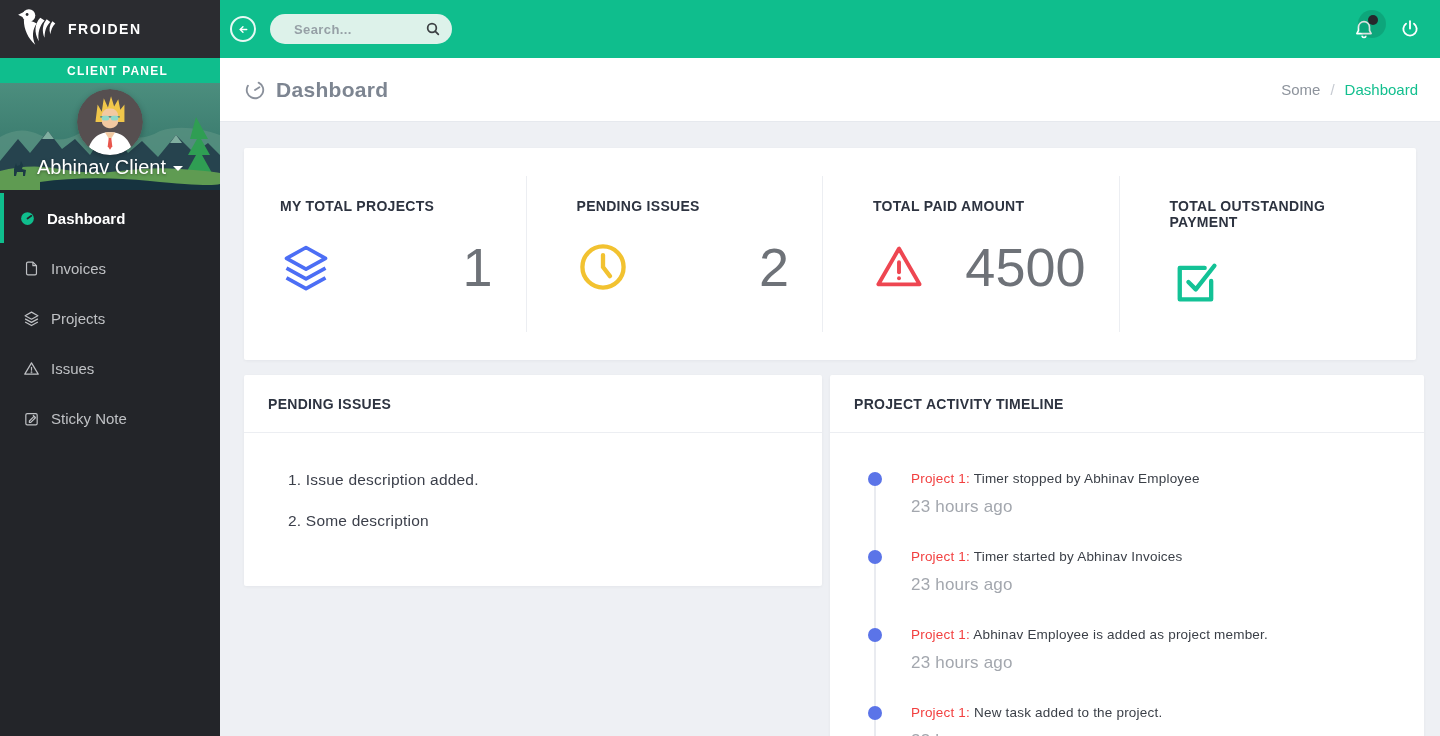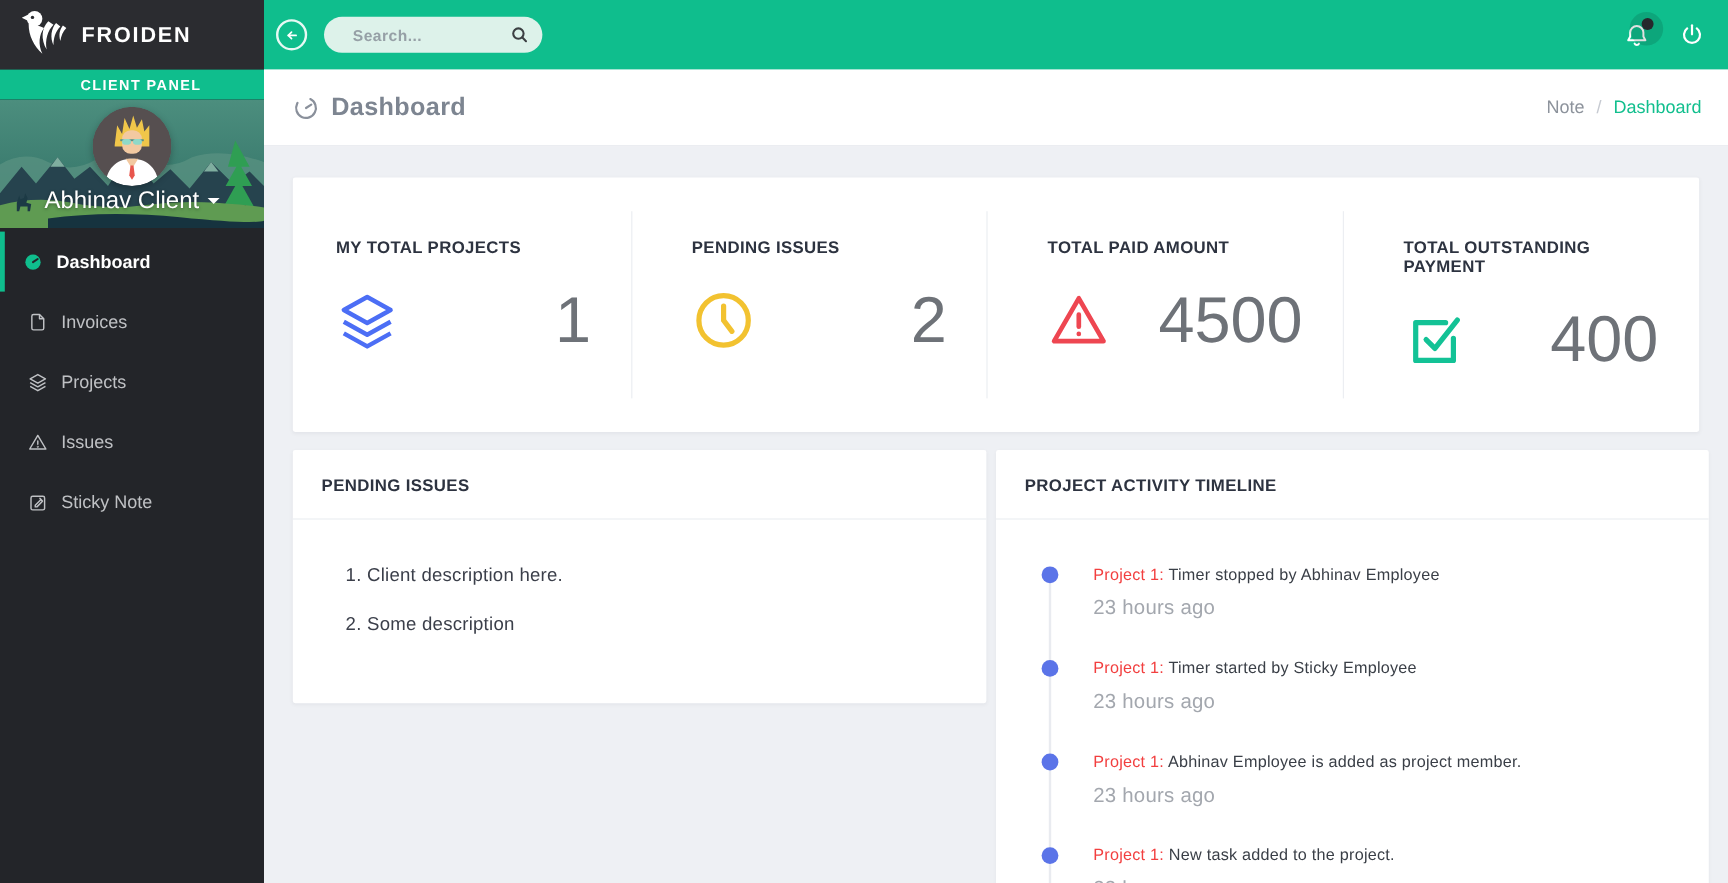--- a/index.html
+++ b/index.html
@@ -6,21 +6,21 @@
   html, body { width: 1440px; height: 736px; overflow: hidden; }
   body {
     font-family: "Liberation Sans", "DejaVu Sans", sans-serif;
     background: #eef0f4;
     color: #3b3f4a;
   }
 
   
   .sidebar { position: fixed; left: 0; top: 0; width: 220px; height: 736px; background: #232529; z-index: 20; }
   .logo-block { height: 58px; background: #2b2c30; display: flex; align-items: center; padding-left: 16px; gap: 12px; }
-  .brand-name { color: #fff; font-size: 18px; font-weight: 600; letter-spacing: 1.5px; }
+  .brand-name { color: #fff; font-size: 14px; font-weight: 600; letter-spacing: 1.5px; }
   .panel-strip { height: 25px; background: #0fbe8d; color: #fff; font-size: 12px; font-weight: 700; letter-spacing: 1.2px; display: flex; align-items: center; justify-content: center; padding-left: 15px; }
   .scene { position: relative; height: 107px; overflow: hidden; }
   .scene svg.bg { position: absolute; inset: 0; width: 100%; height: 100%; }
   .avatar { position: absolute; left: 50%; top: 6px; transform: translateX(-50%); width: 66px; height: 66px; border-radius: 50%; overflow: hidden; box-shadow: 0 2px 6px rgba(0,0,0,.25); cursor: pointer; }
   .username { position: absolute; left: 0; right: 0; top: 73px; text-align: center; color: #fff; font-size: 20px; font-weight: 500; text-shadow: 0 1px 3px rgba(0,0,0,.4); cursor: pointer; }
   .caret { display: inline-block; margin-left: 7px; vertical-align: middle; width: 0; height: 0; border-left: 5px solid transparent; border-right: 5px solid transparent; border-top: 5px solid #fff; }
   .menu { padding-top: 3px; }
   .menu-item { height: 50px; display: flex; align-items: center; gap: 11px; padding-left: 19px; color: #bfc1c4; font-size: 15px; cursor: pointer; border-left: 4px solid transparent; }
   .menu-item svg { width: 17px; height: 17px; flex: 0 0 17px; }
   .menu-item.active { border-left-color: #0fbe8d; color: #fff; font-weight: 700; padding-left: 15px; }
@@ -217,21 +217,21 @@
 
   <div class="page-header">
     <div class="page-title">
       <svg width="22" height="22" viewBox="0 0 24 24" fill="none" stroke="#8a909b" stroke-width="2" stroke-linecap="round">
         <circle cx="12" cy="12" r="9" stroke-dasharray="43 14" transform="rotate(-64 12 12)"></circle>
         <path d="M12 12l4.8-3.1"></path>
       </svg>
       <span>Dashboard</span>
     </div>
     <div class="breadcrumb">
-      <span class="crumb-home">Note</span>
+      <span class="crumb-home">Some</span>
       <span class="crumb-sep">/</span>
       <span class="crumb-current">Dashboard</span>
     </div>
   </div>
 
   <div class="content">
 
     <section class="stats-card">
       <div class="stat">
         <div class="stat-label">MY TOTAL PROJECTS</div>
@@ -265,33 +265,32 @@
           <div class="stat-value">4500</div>
         </div>
       </div>
       <div class="stat">
         <div class="stat-label">TOTAL OUTSTANDING PAYMENT</div>
         <div class="stat-row">
           <svg viewBox="0 0 24 24" fill="none" stroke="#13c296" stroke-width="2" stroke-linejoin="round" stroke-linecap="round">
             <path d="M19 11.5V20H4.5V5.5H16"></path>
               <path d="M8.5 12l3.4 3.4L20.5 4.5"></path>
           </svg>
-          <div class="stat-value">400</div>
         </div>
       </div>
     </section>
 
     <div class="panels">
 
       <section class="panel panel-issues">
         <div class="panel-head">PENDING ISSUES</div>
         <div class="issues-body">
           <div class="issue-item">
             <span>1.</span>
-            <span>Client description here.</span>
+            <span>Issue description added.</span>
           </div>
           <div class="issue-item">
             <span>2.</span>
             <span>Some description</span>
           </div>
         </div>
       </section>
 
       <section class="panel panel-timeline">
         <div class="panel-head">PROJECT ACTIVITY TIMELINE</div>
@@ -303,21 +302,21 @@
               <span class="t-project">Project 1:</span>
               <span>Timer stopped by Abhinav Employee</span>
             </div>
             <div class="t-time">23 hours ago</div>
           </div>
 
           <div class="t-item">
             <span class="t-dot"></span>
             <div class="t-title">
               <span class="t-project">Project 1:</span>
-              <span>Timer started by Sticky Employee</span>
+              <span>Timer started by Abhinav Invoices</span>
             </div>
             <div class="t-time">23 hours ago</div>
           </div>
 
           <div class="t-item">
             <span class="t-dot"></span>
             <div class="t-title">
               <span class="t-project">Project 1:</span>
               <span>Abhinav Employee is added as project member.</span>
             </div>

